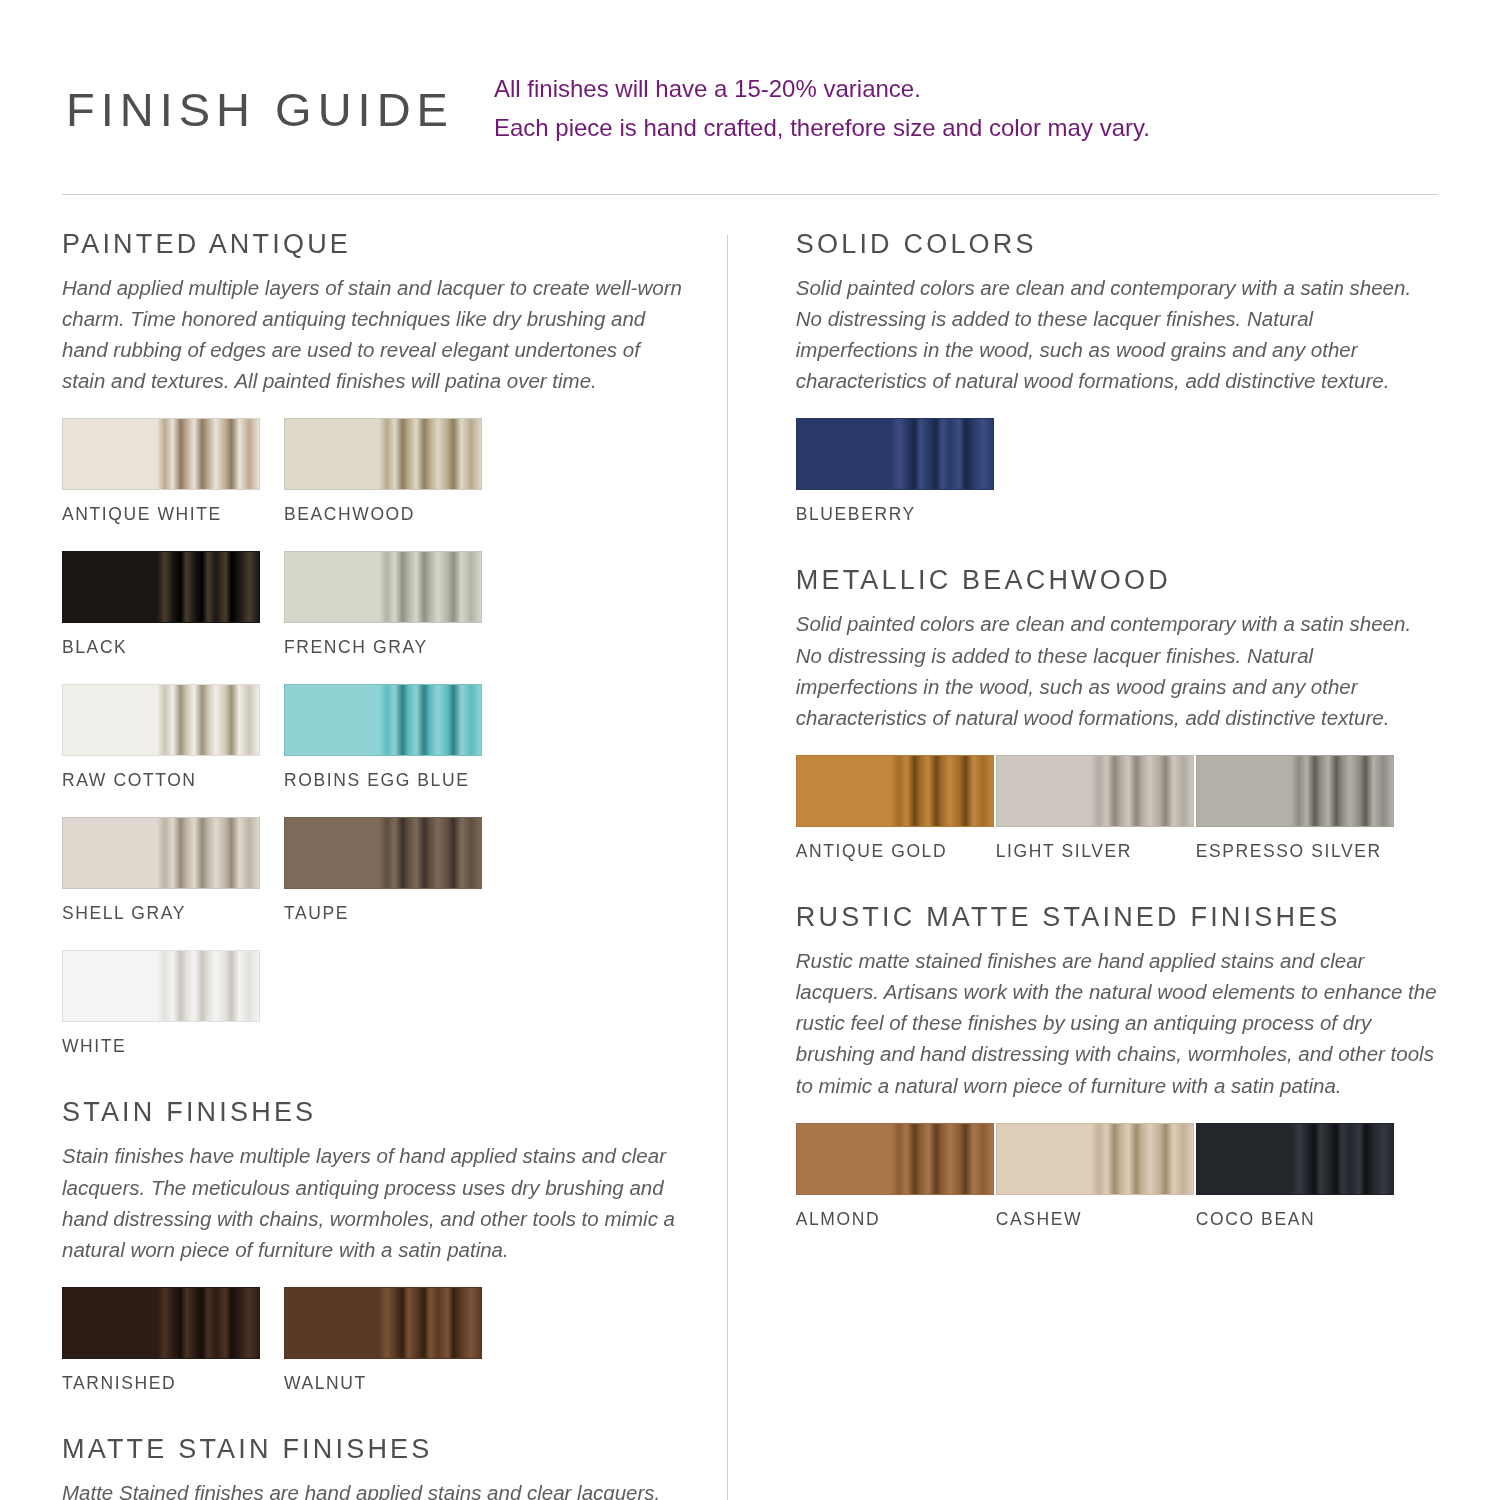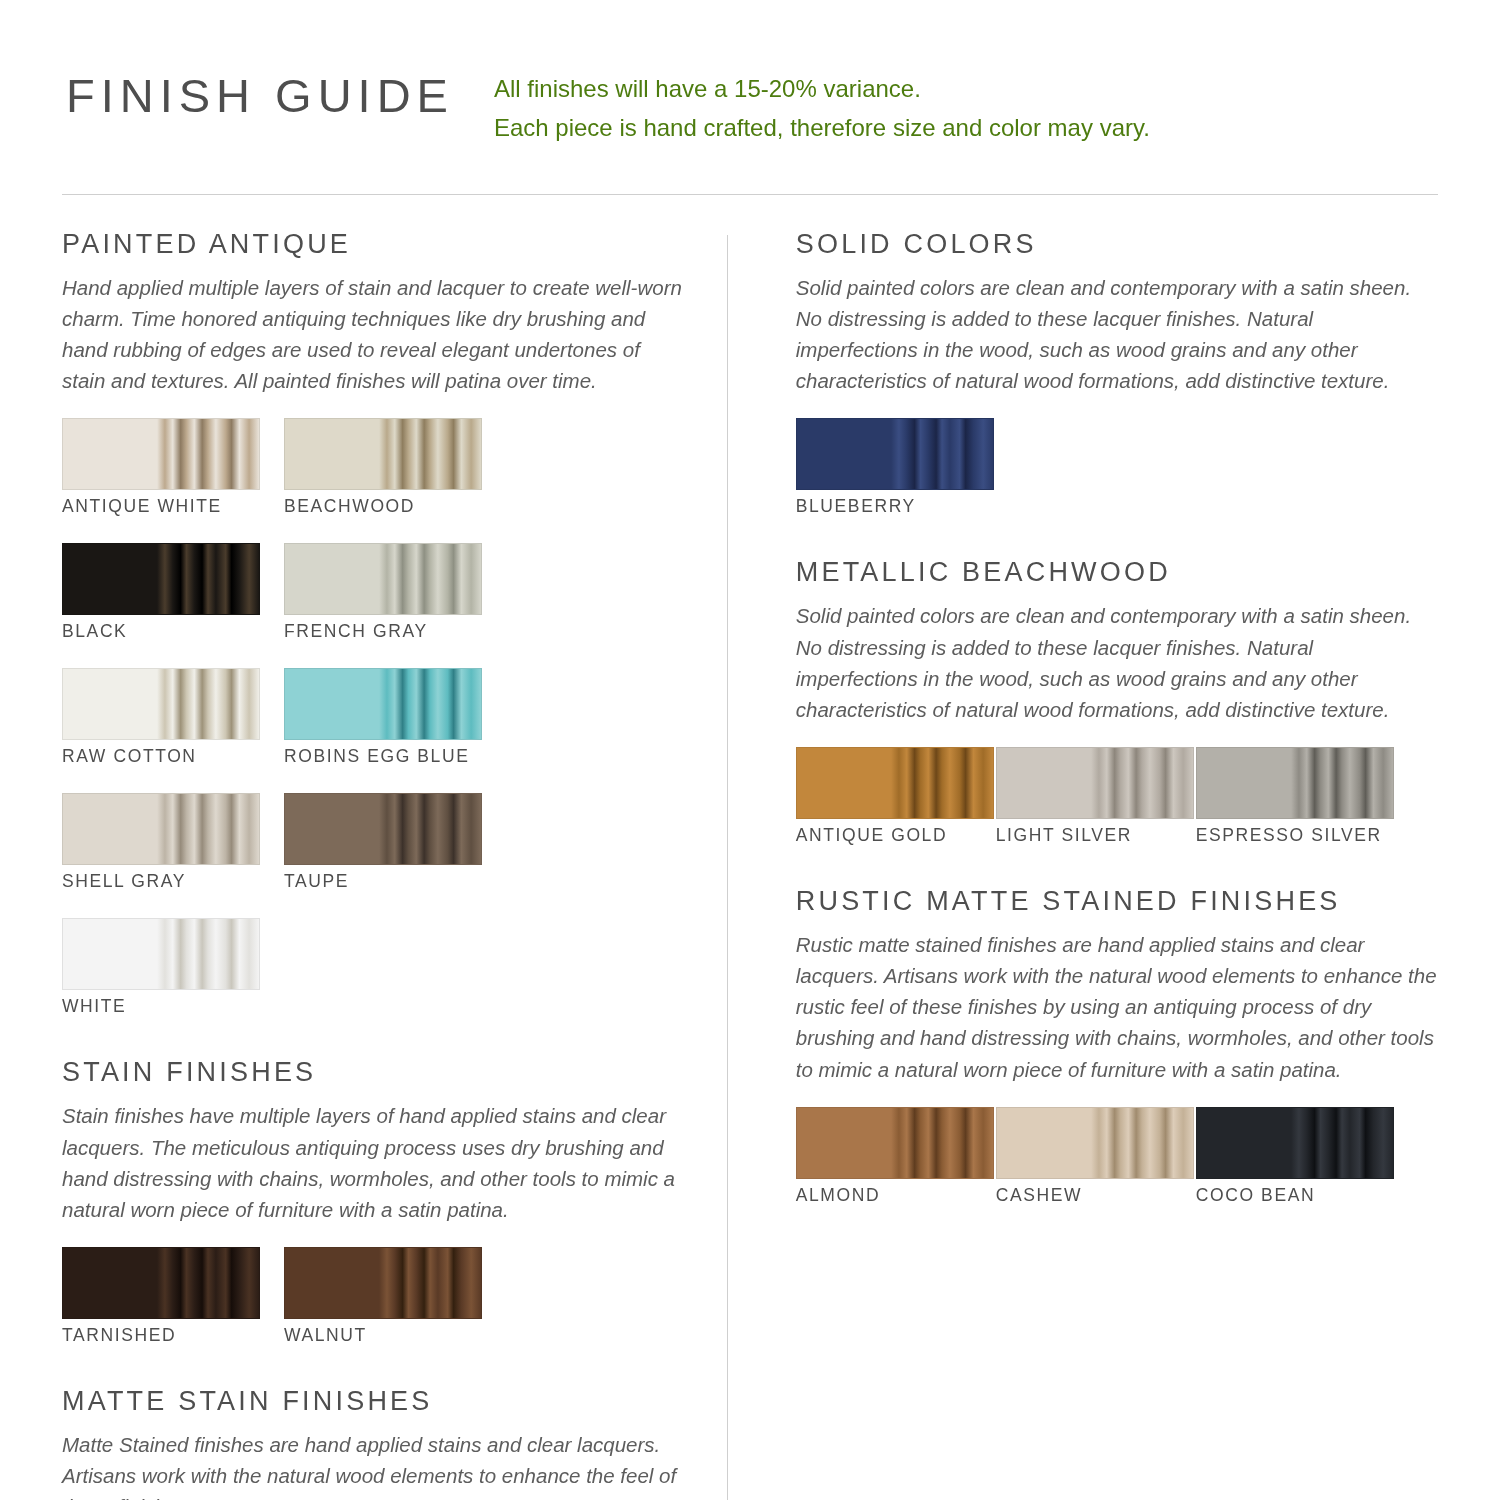--- a/index.html
+++ b/index.html
@@ -12,37 +12,37 @@
   }
   .page{
     position:relative;
     width:1500px;height:1500px;
     box-sizing:border-box;
     padding:60px 62px 40px 62px;
   }
   
   .header{
     display:flex;
-    align-items:flex-start;
+    align-items:center;
     gap:40px;
     padding-left:4px;
   }
   .guide-title{
     font-size:47px;
     letter-spacing:6px;
     color:#4e4e4e;
     font-weight:400;
     white-space:nowrap;
     line-height:1;
     padding-top:12px;
   }
   .header-notes{
     font-size:24px;
     line-height:1.62;
-    color:#4d7c0f;
+    color:#701a75;
     padding-top:10px;
   }
   .divider{
     margin-top:46px;
     height:1px;
     background:#cfcfcf;
     width:100%;
   }
   
   .columns{
@@ -93,21 +93,21 @@
     height:72px;
     border:1px solid rgba(0,0,0,0.08);
     box-sizing:border-box;
     position:relative;
     overflow:hidden;
   }
   .swatch .chip .grain{
     position:absolute;inset:0;
   }
   .swatch .label{
-    margin-top:6px;
+    margin-top:14px;
     font-size:17.5px;
     letter-spacing:1.6px;
     color:#4e4e4e;
     white-space:nowrap;
   }
 
   .grid-right .swatch{ width:176px;}
   .grid-right .swatch .chip{ width:198px;}
 </style>
 </head>

